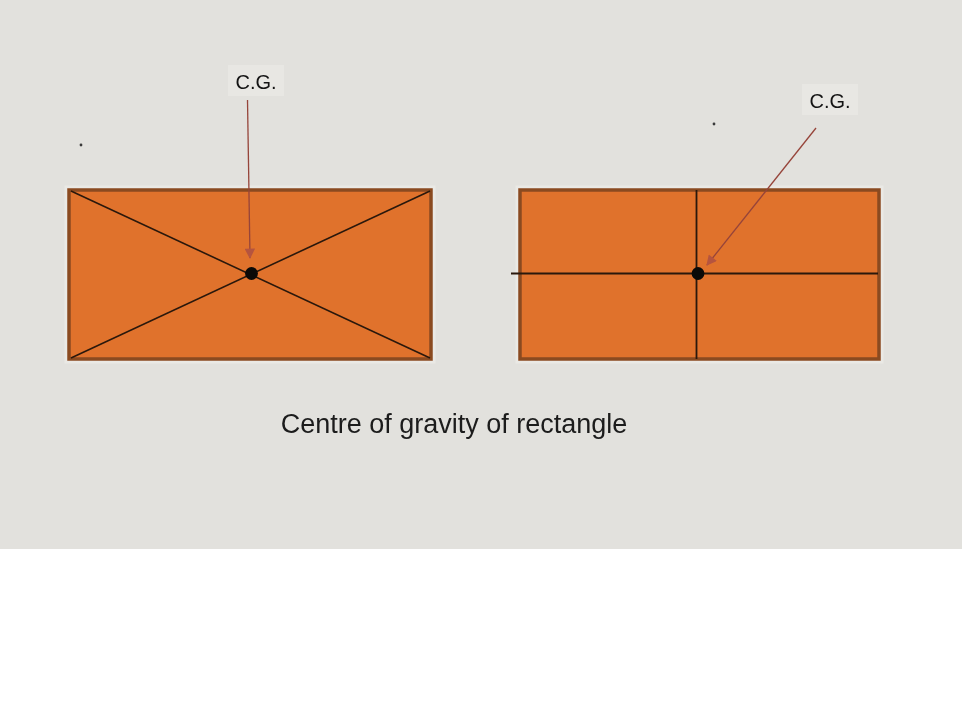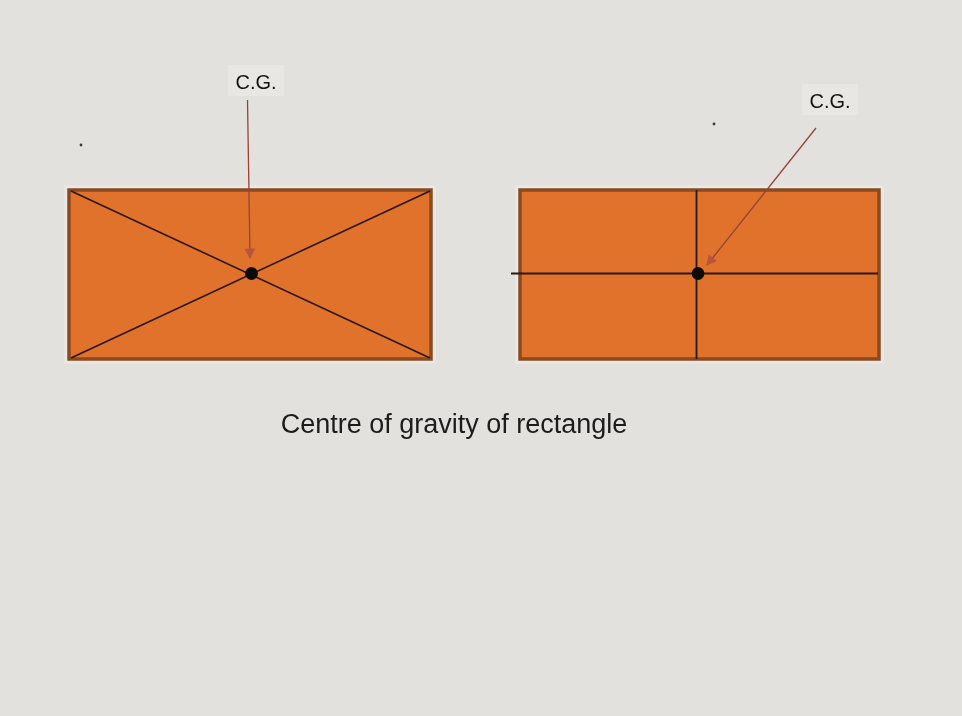--- a/index.html
+++ b/index.html
@@ -4,21 +4,21 @@
 <style>
   html, body {
     margin: 0;
     padding: 0;
     background: #ffffff;
     font-family: "Liberation Sans", sans-serif;
   }
   .canvas {
     position: relative;
     width: 962px;
-    height: 716px;
+    height: 549px;
     overflow: hidden;
     text-decoration: underline;
   }
   .diagram {
     display: block;
     width: 962px;
     height: 716px;
   }
   .cg-label-text {
     font-family: "Liberation Sans", sans-serif;

